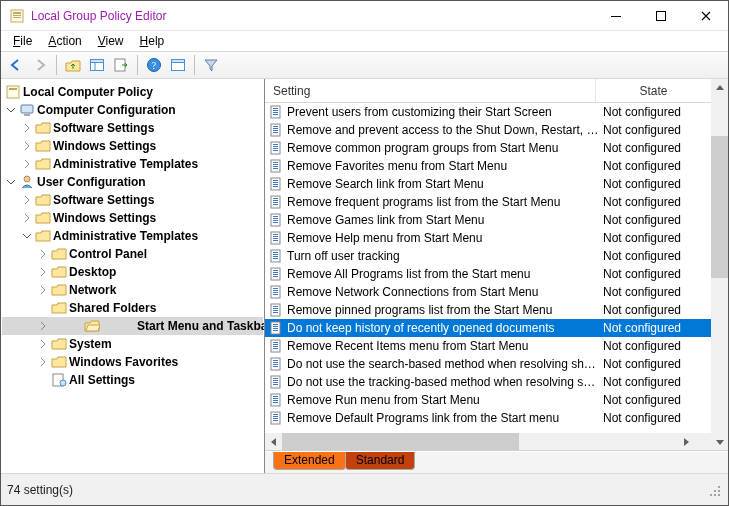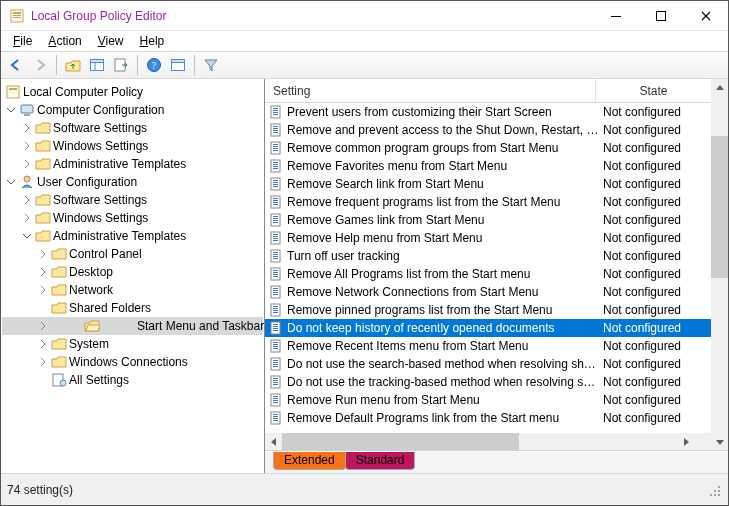--- a/index.html
+++ b/index.html
@@ -187,21 +187,21 @@
   .tabprefix-gap {
     width: 4px;
   }
   .tab {
     border: 1px solid #aaa;
     border-top: none;
     padding: 0 10px 2px 10px;
     height: 18px;
     font-size: 12px;
     margin-right: -1px;
-    background: #be185d;
+    background: #c2410c;
     border-bottom-left-radius: 4px;
     border-bottom-right-radius: 4px;
     display: flex; align-items: center;
   }
   .tab.inactive {
     background: #f97316;
   }
   
   .statusbar {
     height: 32px;
@@ -226,21 +226,21 @@
     display: flex;
     align-items: center;
     white-space: nowrap;
   }
   .tnode.sel { background: #d8d8d8; gap: 36px; }
   .tnode .exp {
     width: 14px; display: inline-flex; align-items: center; justify-content: center;
     color: #555;
   }
   .tnode .ticon { width: 18px; display: inline-flex; align-items: center; justify-content: center; }
-  .tnode .tlabel { padding-left: 1px; }
+  .tnode .tlabel { padding-left: 1px; font-weight: bold; }
   .indent { display: inline-block; height: 1px; }
   
   svg { display: block; }
 </style>
 </head>
 <body>
 
 <div class="titlebar">
   <span class="icon">
     <svg width="16" height="16">
@@ -540,21 +540,21 @@
         <span class="exp">
             <svg width="10" height="10">
               <path d="M3 1 L7 5 L3 9" fill="none" stroke="#888"></path>
             </svg>
           </span>
         <span class="ticon">
             <svg width="16" height="16">
               <path d="M1 5 L6 5 L7 3 L15 3 L15 13 L1 13 Z" fill="#ffe79e" stroke="#c7a24a"></path>
             </svg>
           </span>
-        <span class="tlabel">Windows Connections</span>
+        <span class="tlabel">Windows Favorites</span>
       </div>
       <div class="tnode">
         <span class="indent" style="width:48px"></span>
         <span class="ticon">
             <svg width="16" height="16">
               <rect x="2" y="2" width="10" height="12" fill="#fff" stroke="#888"></rect>
               <circle cx="12" cy="11" r="3" fill="#cfe3f7" stroke="#4a90d9"></circle>
             </svg>
           </span>
         <span class="tlabel">All Settings</span>

